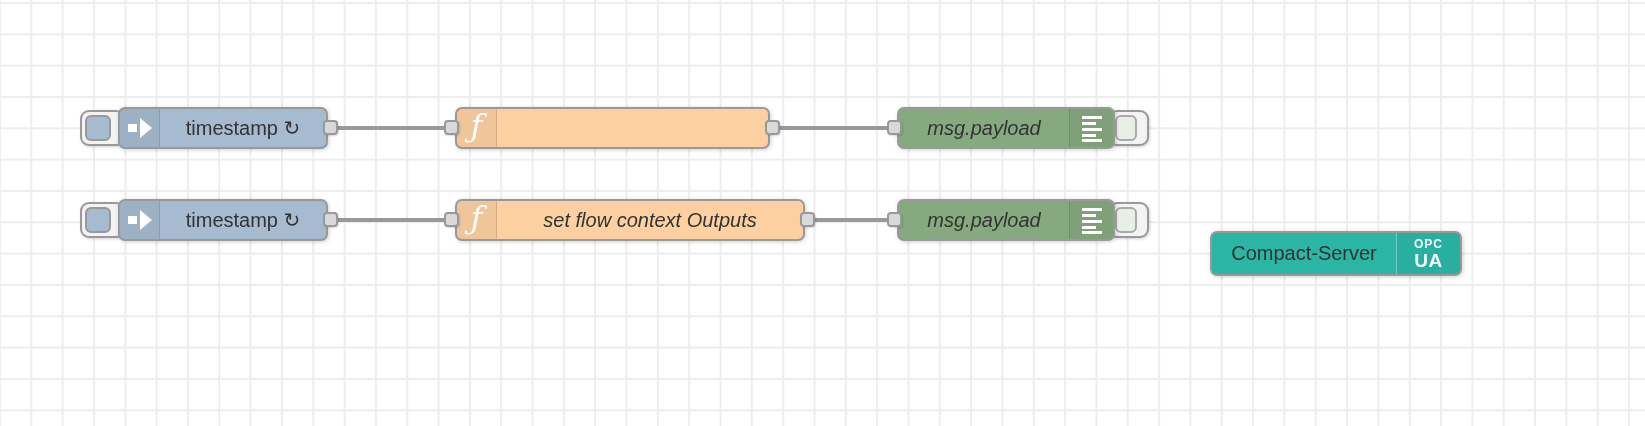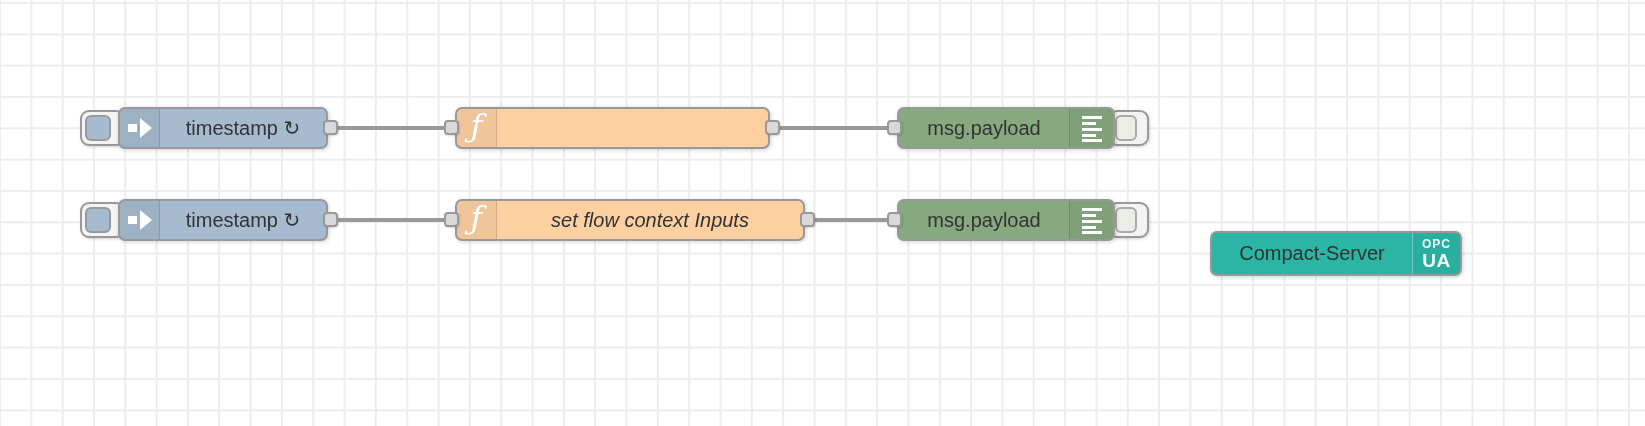--- a/index.html
+++ b/index.html
@@ -32,21 +32,21 @@
   .icon-section {
     width:40px; display:flex; align-items:center; justify-content:center;
     background:rgba(0,0,0,0.05);
   }
   .icon-left  { border-right:1px solid rgba(0,0,0,0.12); border-radius:5px 0 0 5px; }
   .icon-right { border-left:1px solid rgba(0,0,0,0.12);  border-radius:0 5px 5px 0; width:44px; }
 
   .node-inject   { background:#a6bbcf; }
   .node-function { background:#fdd0a2; }
   .node-function .node-label { font-style:italic; }
-  .node-debug    { background:#87a980; }
+  .node-debug    { background:#87a980;font-style:italic; }
   .node-server   { background:#2bb5a5; height:45px; }
 
   .port {
     position:absolute; width:15px; height:15px; background:#d9d9d9;
     border:2px solid #999; border-radius:4px; z-index:3;
     box-shadow:1px 1px 2px rgba(0,0,0,0.15);
   }
 
   .side-tab {
     position:absolute; width:45px; height:36px; background:#f3f3f3;
@@ -55,21 +55,21 @@
   }
   .side-tab .tab-btn {
     position:absolute; left:3px; top:3px; width:26px; height:26px;
     border:2px solid #999; border-radius:6px;
   }
   .tab-inject .tab-btn { background:#a6bbcf; }
   .tab-debug  { width:41px; }
   .tab-debug .tab-btn { left:5px; width:22px; background:#e9efe7; border-color:#aaa; }
 
   .badge-opcua {
-    width:48px; display:flex; flex-direction:column; align-items:center; justify-content:center;
+    width:64px; display:flex; flex-direction:column; align-items:center; justify-content:center;
     border-left:1px solid rgba(255,255,255,0.35); background:rgba(0,0,0,0.03);
     color:#f3fbfa; font-weight:bold; line-height:1; border-radius:0 5px 5px 0;
   }
   .badge-top { font-size:12px; letter-spacing:1px; margin-bottom:1px; }
   .badge-bottom { font-size:19px; letter-spacing:0.5px; }
 
   .fn-glyph {
     color:#fff; font-family:"DejaVu Serif", serif; font-style:italic;
     font-size:32px; line-height:1; padding-bottom:4px;
   }
@@ -138,21 +138,21 @@
       </svg>
     </div>
     <div class="node-label">timestamp ↻</div>
   </div>
   <div class="port" style="left:323px; top:212px;"></div>
 
   <div class="node node-function" style="left:455px; top:199px; width:350px;">
     <div class="icon-section icon-left">
       <span class="fn-glyph">ƒ</span>
     </div>
-    <div class="node-label">set flow context Inputs</div>
+    <div class="node-label">set flow context Outputs</div>
   </div>
   <div class="port" style="left:444px; top:212px;"></div>
   <div class="port" style="left:800px; top:212px;"></div>
 
   <div class="side-tab tab-debug" style="left:1108px; top:202px;">
     <div class="tab-btn"></div>
   </div>
   <div class="node node-debug" style="left:897px; top:199px; width:218px;">
     <div class="node-label">msg.payload</div>
     <div class="icon-section icon-right">

